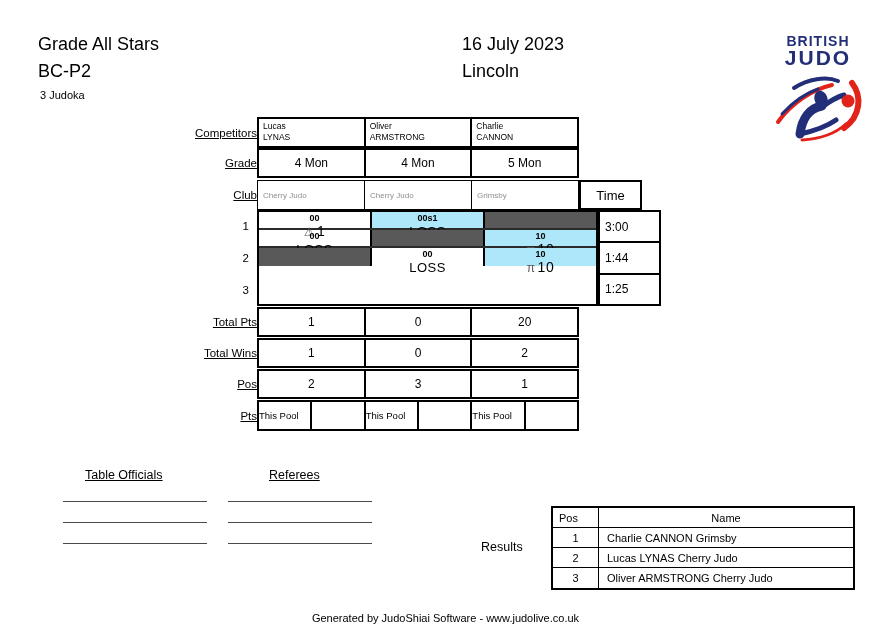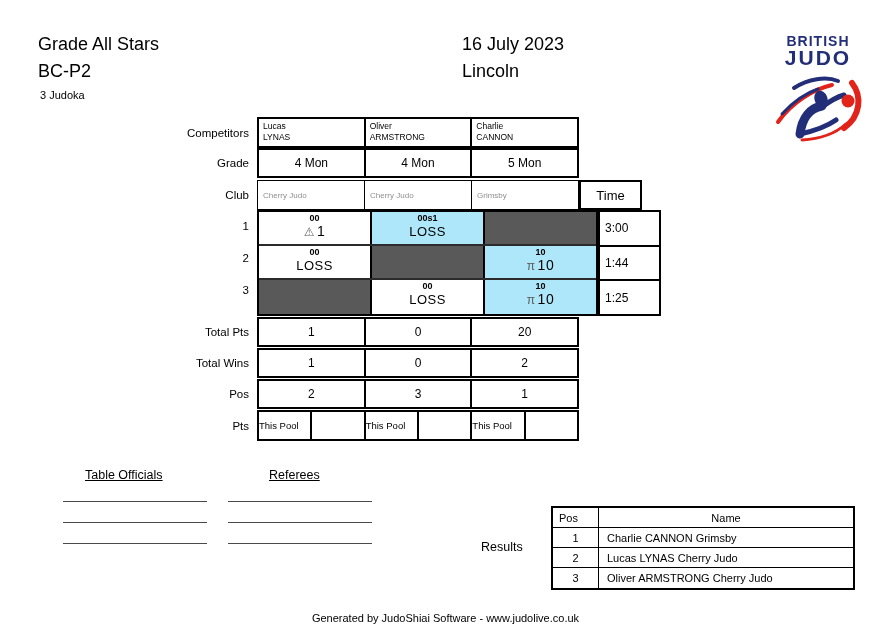--- a/index.html
+++ b/index.html
@@ -16,22 +16,22 @@
 
   
   .logo { position:absolute; left:768px; top:33px; width:100px; text-align:center; }
   .logo-line1 { font-size:14px; font-weight:bold; letter-spacing:1px; color:#232e78; }
   .logo-line2 { font-size:21px; font-weight:bold; letter-spacing:2px; color:#232e78; margin-top:-3px; }
   .logo-figure { margin-top:2px; }
 
   
   .pool { position:absolute; left:135px; top:117px; width:530px; }
   .prow { display:flex; align-items:stretch; }
-  .plabel { width:122px; text-align:right; padding-right:8px; font-size:11.5px;
-            display:flex; align-items:center; justify-content:flex-end; }
+  .plabel { width:122px; text-align:right; font-size:11.5px;
+            display:flex; align-items:center; justify-content:flex-end;text-decoration:underline; }
   .pbox { width:322px; display:flex; border:2px solid #000; background:#fff; }
   .pcell { flex:1 1 0; border-right:2px solid #000; overflow:hidden; }
   .pcell:last-child { border-right:none; }
 
   .row-competitors .pbox { height:31px; }
   .cell-name { font-size:8.5px; line-height:1.3; padding:2px 4px; }
 
   .row-grade .pbox { height:30px; }
   .cell-center { display:flex; align-items:center; justify-content:center; font-size:12px; }
 
@@ -40,21 +40,21 @@
   .row-club .pcell { border-right-width:1px; }
   .cell-club { display:flex; align-items:center; font-size:8px; color:#8f8f8f; padding-left:5px; }
   .time-hdr { width:63px; height:30px; border:2px solid #000; margin-left:0px;
               display:flex; align-items:center; justify-content:center; font-size:13px; background:#fff; }
 
   .row-matches { }
   .mlabels { width:122px; display:flex; flex-direction:column; }
   .mlabel { height:32px; text-align:right; padding-right:8px; font-size:11.5px;
             display:flex; align-items:center; justify-content:flex-end; }
   .mgrid { width:341px; border:2px solid #000; background:#fff; }
-  .mrow { display:flex; height:34px; border-bottom:2px solid #2b2b2b; }
+  .mrow { display:flex; height:18px; border-bottom:2px solid #2b2b2b; }
   .mrow:last-child { border-bottom:none; }
   .mcell { flex:1 1 0; border-right:2px solid #000; position:relative; text-align:center; }
   .mcell:last-child { border-right:none; }
   .bg-cyan { background:#ade7f9; }
   .bg-gray { background:#595959; }
   .score-top { font-size:9px; font-weight:bold; line-height:11px; margin-top:1px; }
   .result-line { font-size:13px; line-height:15px; letter-spacing:0.5px; }
   .sym { color:#5a5a5a; font-size:12px; margin-right:2px; }
   .win-num { font-size:14px; }
   .mtimes { width:63px; border:2px solid #000; display:flex; flex-direction:column; background:#fff; }

